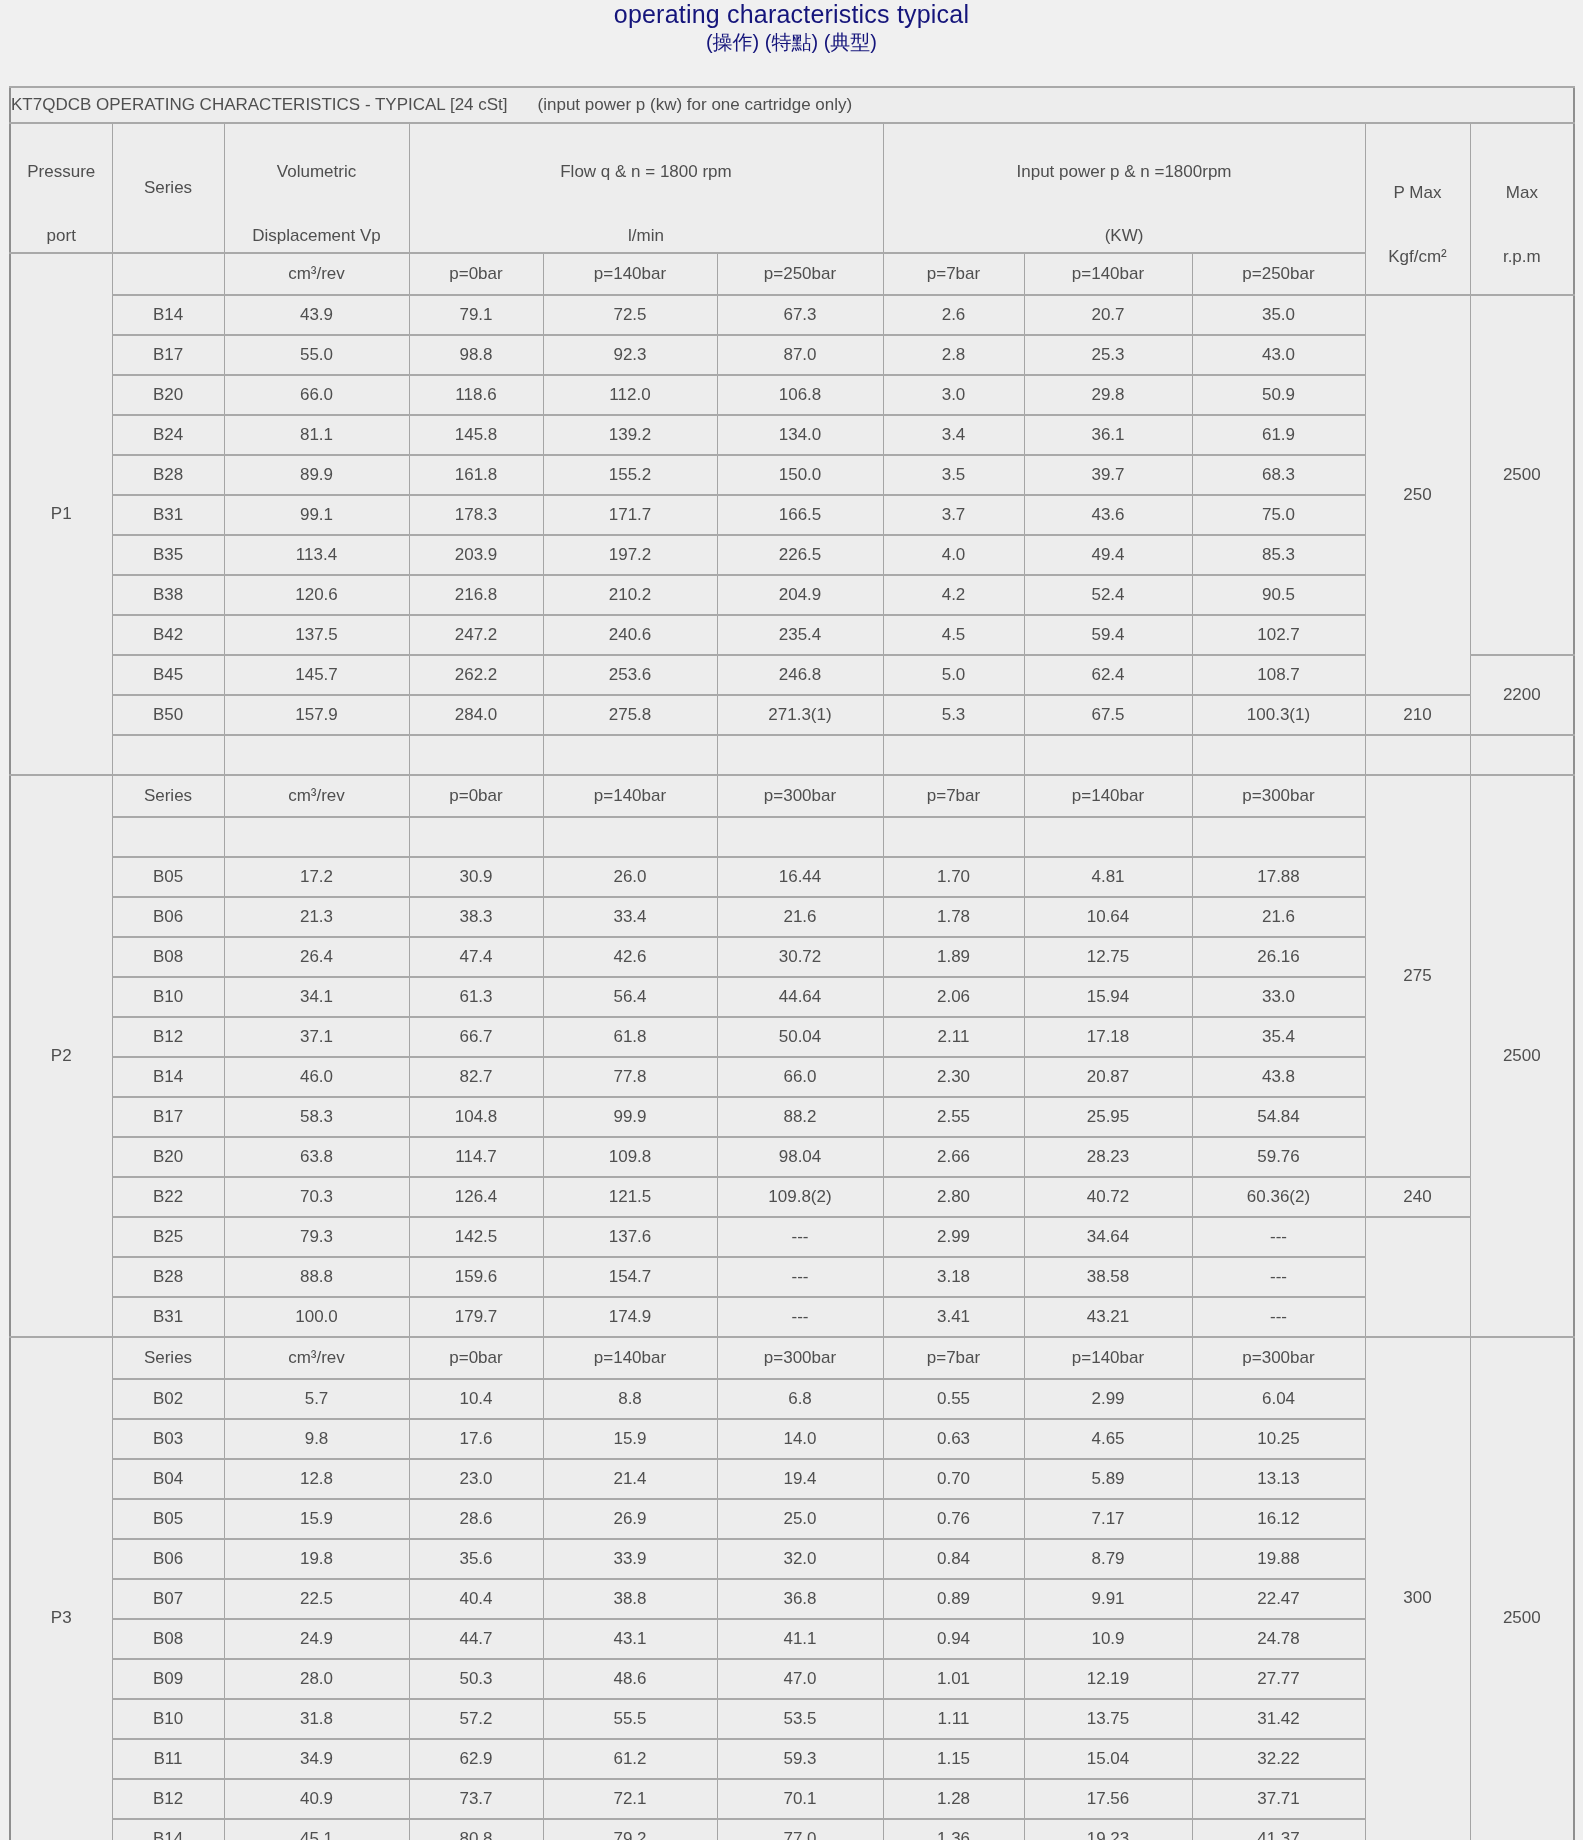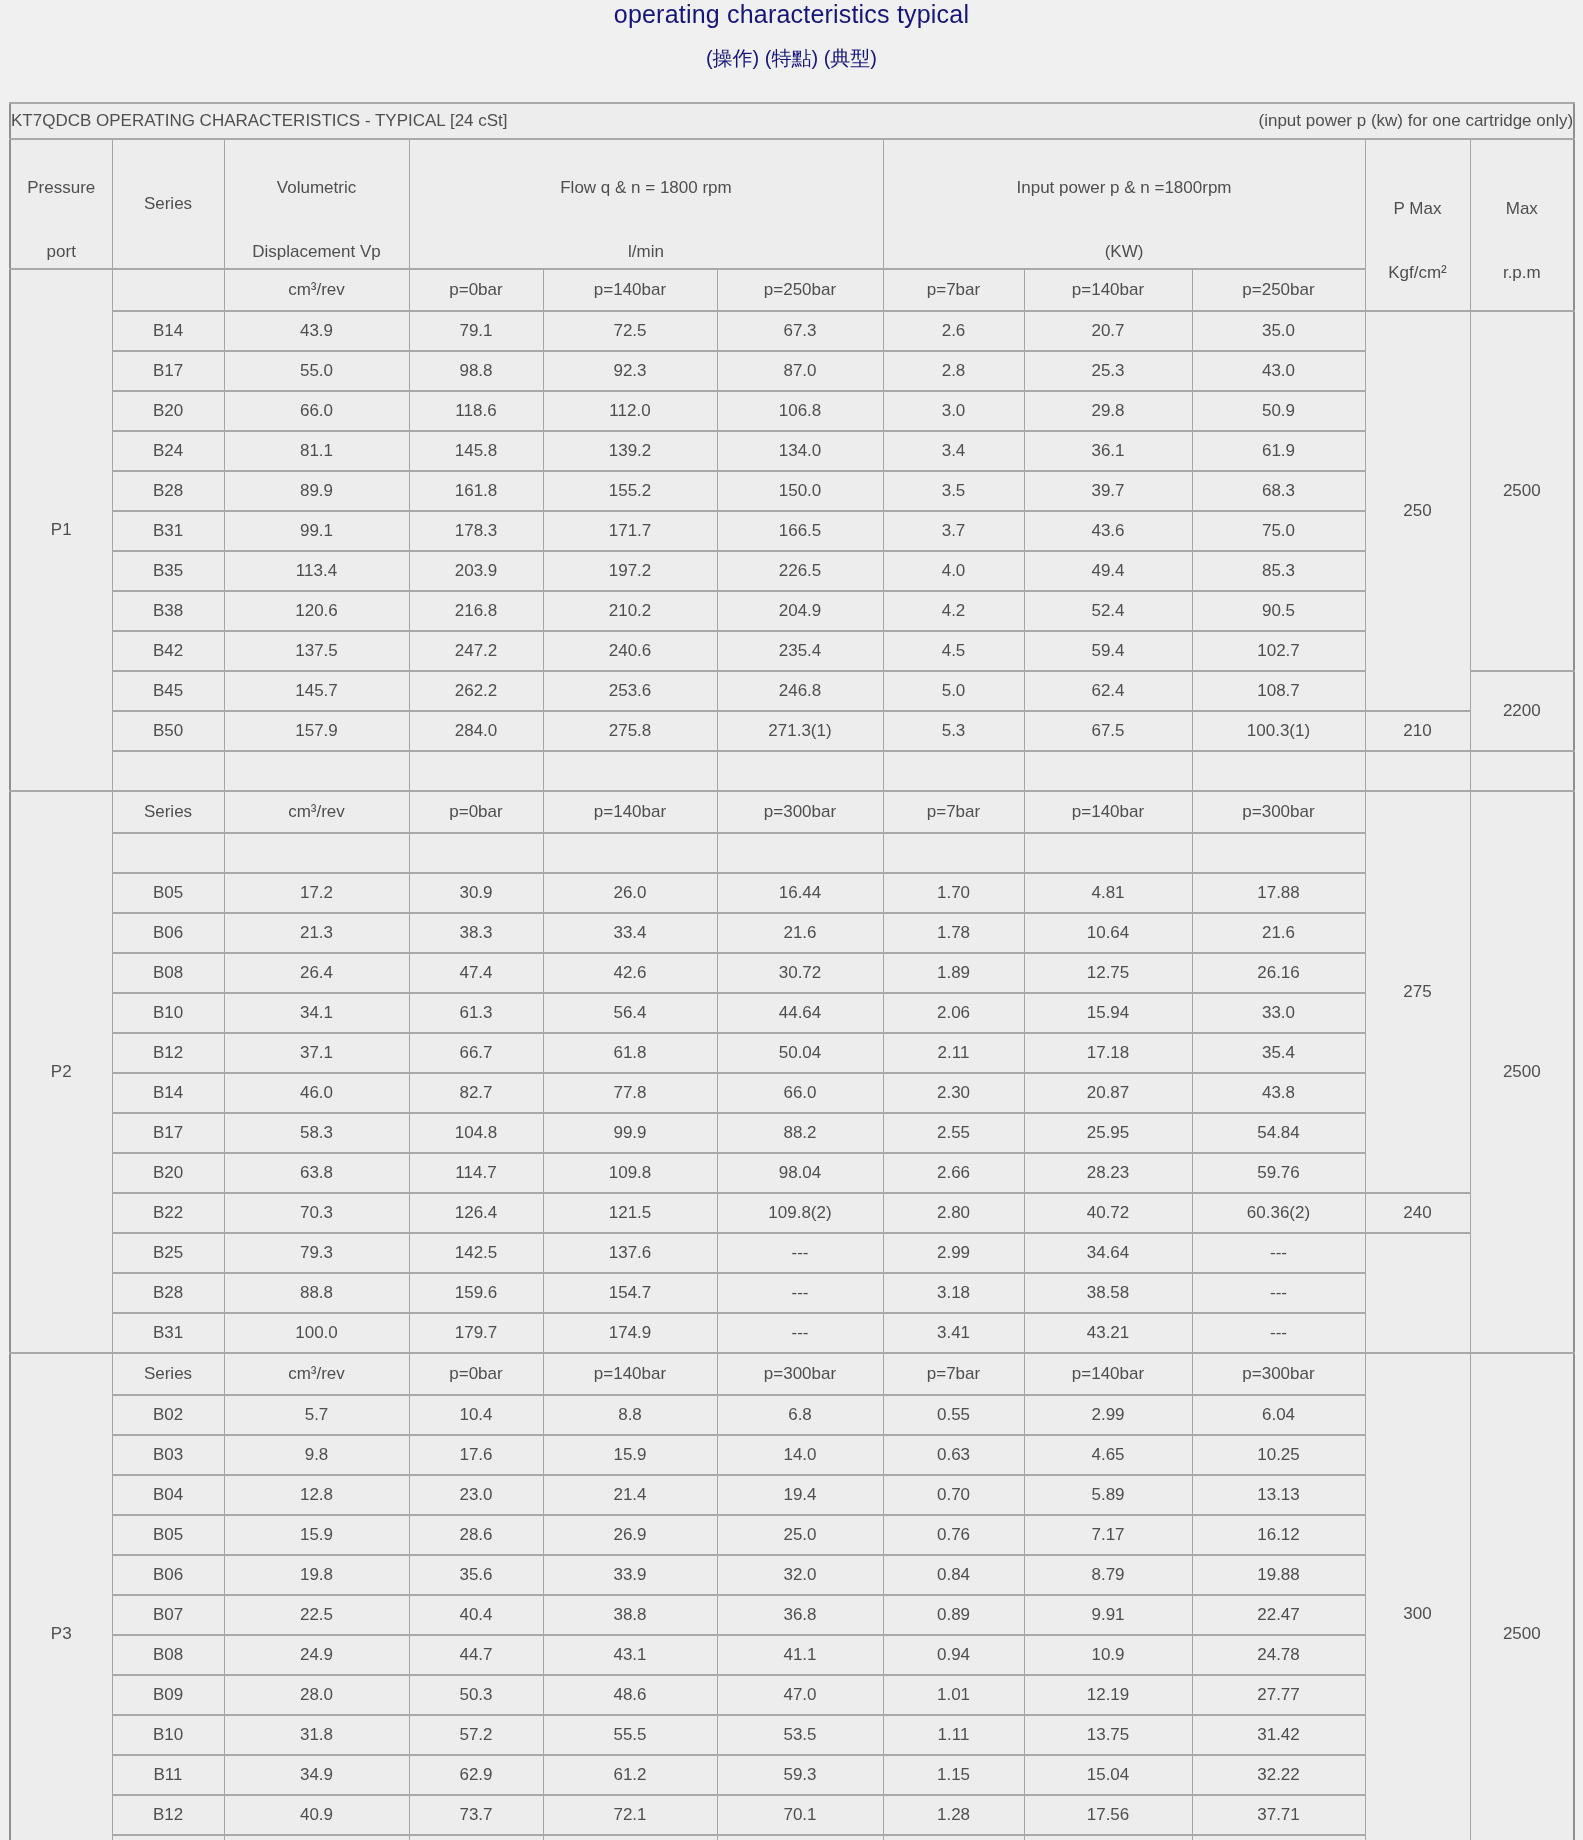--- a/index.html
+++ b/index.html
@@ -5,21 +5,21 @@
   html,body { margin:0; padding:0; }
   body {
     width:1583px; height:1840px;
     background:#f0f0f0;
     font-family:"Liberation Sans", sans-serif;
     color:#4f4f4f;
     -webkit-font-smoothing:antialiased;
   }
   .page-title { text-align:center; color:#15157b; }
   .title-en { font-size:25px; letter-spacing:0.2px; }
-  .title-zh { font-size:20px; margin-top:16px; }
+  .title-zh { font-size:20px; margin-top:0; }
 
   table.oc {
     border-collapse:collapse;
     table-layout:fixed;
     width:1564px;
     margin:30px 0 0 9px;
     background:#ededed;
     border:2px solid #8f8f8f;
   }
   table.oc td {
@@ -34,21 +34,21 @@
     overflow:hidden;
   }
   tr.r-title td { height:34px; font-size:17px; }
   tr.r-ghead td { height:74px; }
   .hline { line-height:32px;margin-top:32px; }
   tr.sub td { height:40px;margin-top:28px; }
   tr.data td { height:38px; }
   tr.empty td { height:38px; }
   td.port { font-size:17px; }
   td.divider-top { border-top:3px solid #8c8c8c; }
-  .flexrow { display:flex; justify-content:space-between; gap:42px; }
+  .flexrow { display:flex; justify-content:flex-start; gap:30px; }
 </style>
 </head>
 <body>
 
 <div class="page-title">
   <div class="title-en">operating characteristics typical</div>
   <div class="title-zh">(操作) (特點) (典型)</div>
 </div>
 
 <table class="oc">

